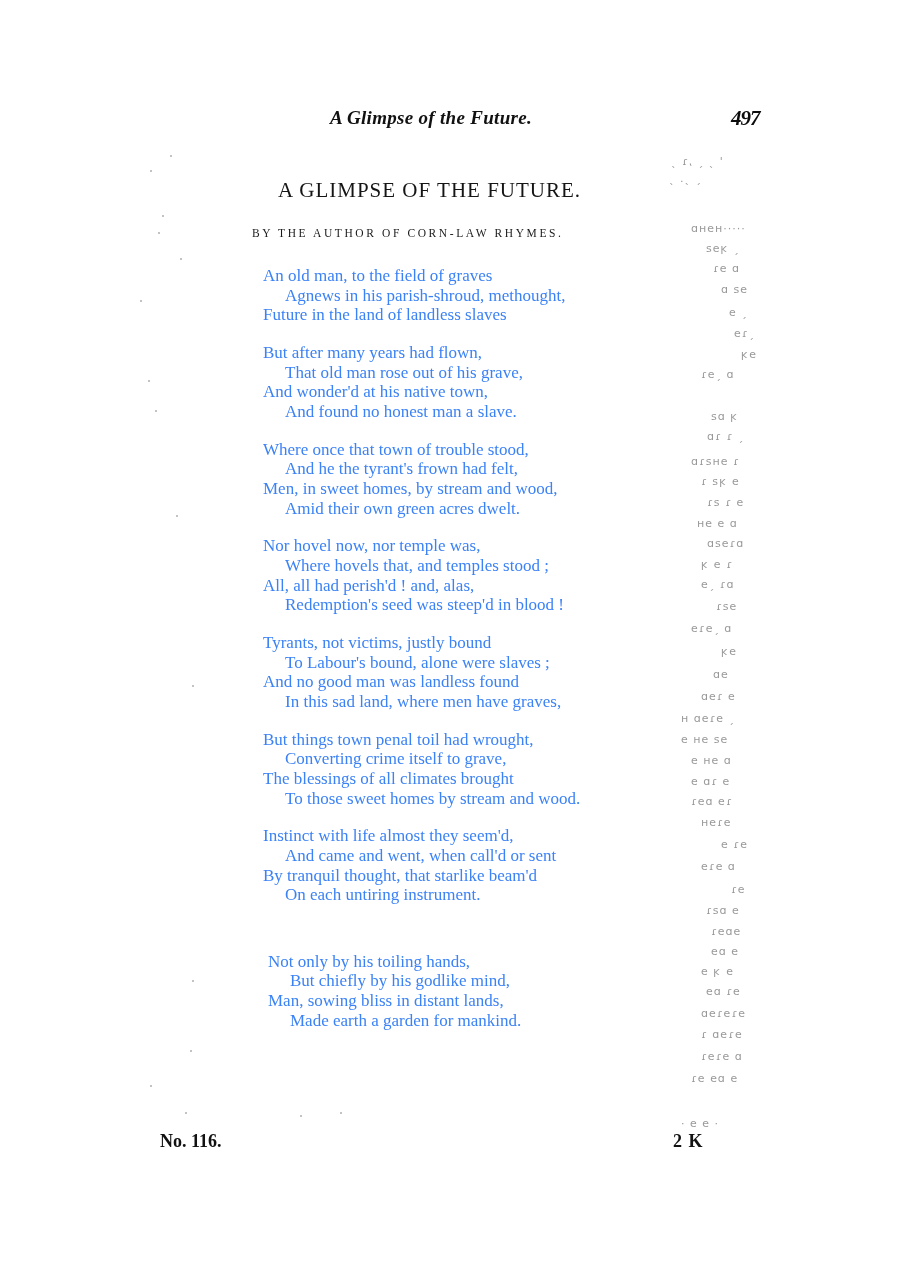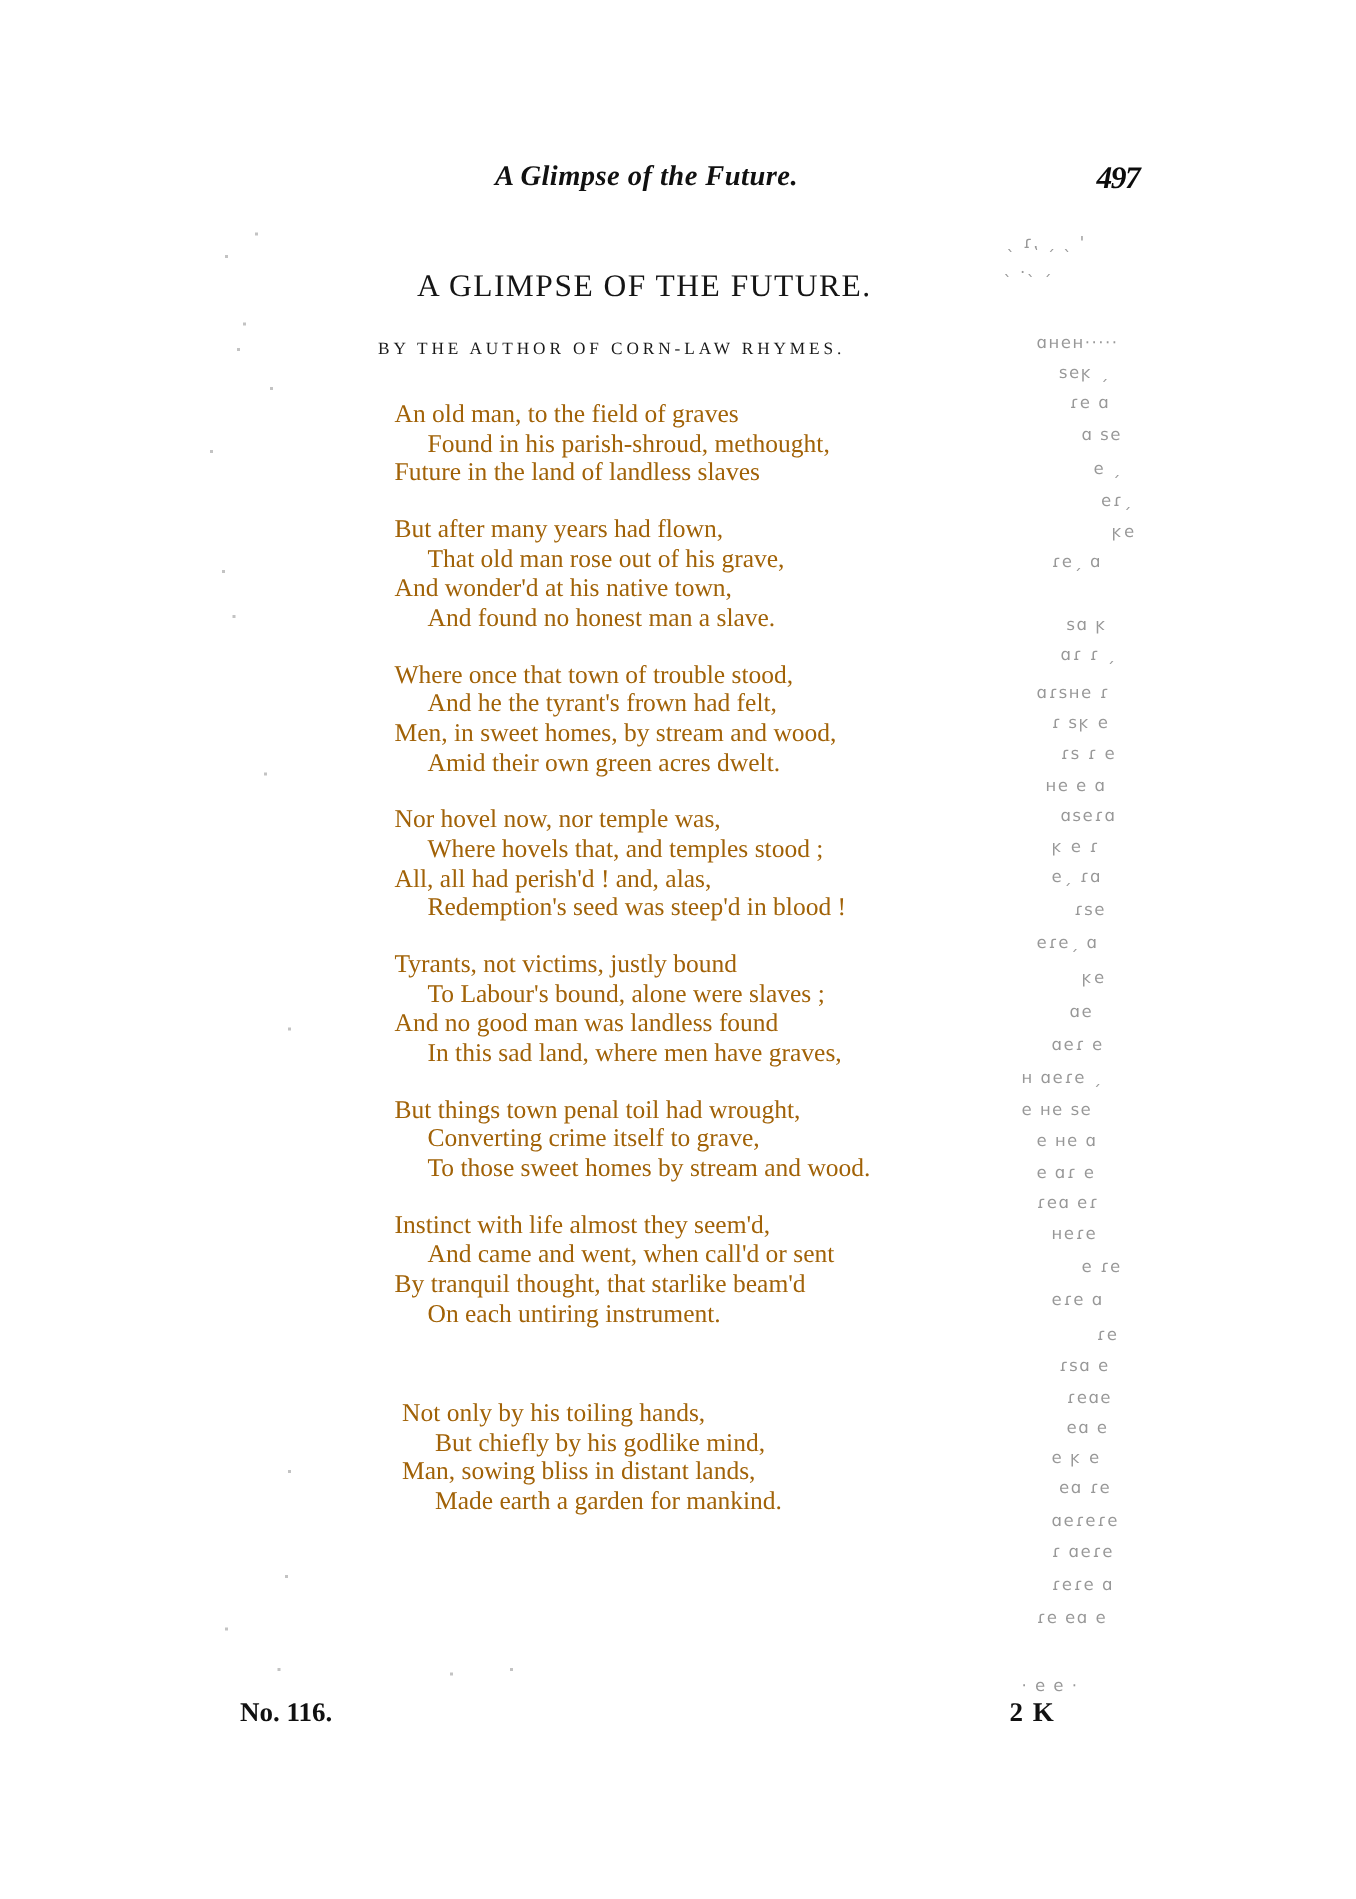--- a/index.html
+++ b/index.html
@@ -65,21 +65,21 @@
   }
   .stanza {
     margin: 0 0 18.3px 0;
   }
   .line {
     display: block;
     height: 19.6px;
     line-height: 19.6px;
     font-size: 17px;
     white-space: nowrap;
-    color: #a16207;
+    color: #3b82f6;
   }
   .line.indent {
     padding-left: 22px;
   }
   .footer-left {
     position: absolute;
     top: 1131px;
     left: 160px;
     font-weight: bold;
     font-size: 18px;
@@ -119,21 +119,21 @@
 
   <div class="running-head">A Glimpse of the Future.</div>
   <div class="page-number">497</div>
 
   <div class="title">A GLIMPSE OF THE FUTURE.</div>
   <div class="byline">BY THE AUTHOR OF CORN-LAW RHYMES.</div>
 
   <div class="poem">
     <div class="stanza">
       <span class="line">An old man, to the field of graves</span>
-      <span class="line indent">Found in his parish-shroud, methought,</span>
+      <span class="line indent">Agnews in his parish-shroud, methought,</span>
       <span class="line">Future in the land of landless slaves</span>
     </div>
     <div class="stanza">
       <span class="line">But after many years had flown,</span>
       <span class="line indent">That old man rose out of his grave,</span>
       <span class="line">And wonder'd at his native town,</span>
       <span class="line indent">And found no honest man a slave.</span>
     </div>
     <div class="stanza">
       <span class="line">Where once that town of trouble stood,</span>
@@ -149,20 +149,21 @@
     </div>
     <div class="stanza">
       <span class="line">Tyrants, not victims, justly bound</span>
       <span class="line indent">To Labour's bound, alone were slaves ;</span>
       <span class="line">And no good man was landless found</span>
       <span class="line indent">In this sad land, where men have graves,</span>
     </div>
     <div class="stanza">
       <span class="line">But things town penal toil had wrought,</span>
       <span class="line indent">Converting crime itself to grave,</span>
+      <span class="line">The blessings of all climates brought</span>
       <span class="line indent">To those sweet homes by stream and wood.</span>
     </div>
     <div class="stanza">
       <span class="line">Instinct with life almost they seem'd,</span>
       <span class="line indent">And came and went, when call'd or sent</span>
       <span class="line">By tranquil thought, that starlike beam'd</span>
       <span class="line indent">On each untiring instrument.</span>
     </div>
     <div class="stanza" style="padding-left:5px;margin-top:47px;">
       <span class="line">Not only by his toiling hands,</span>

